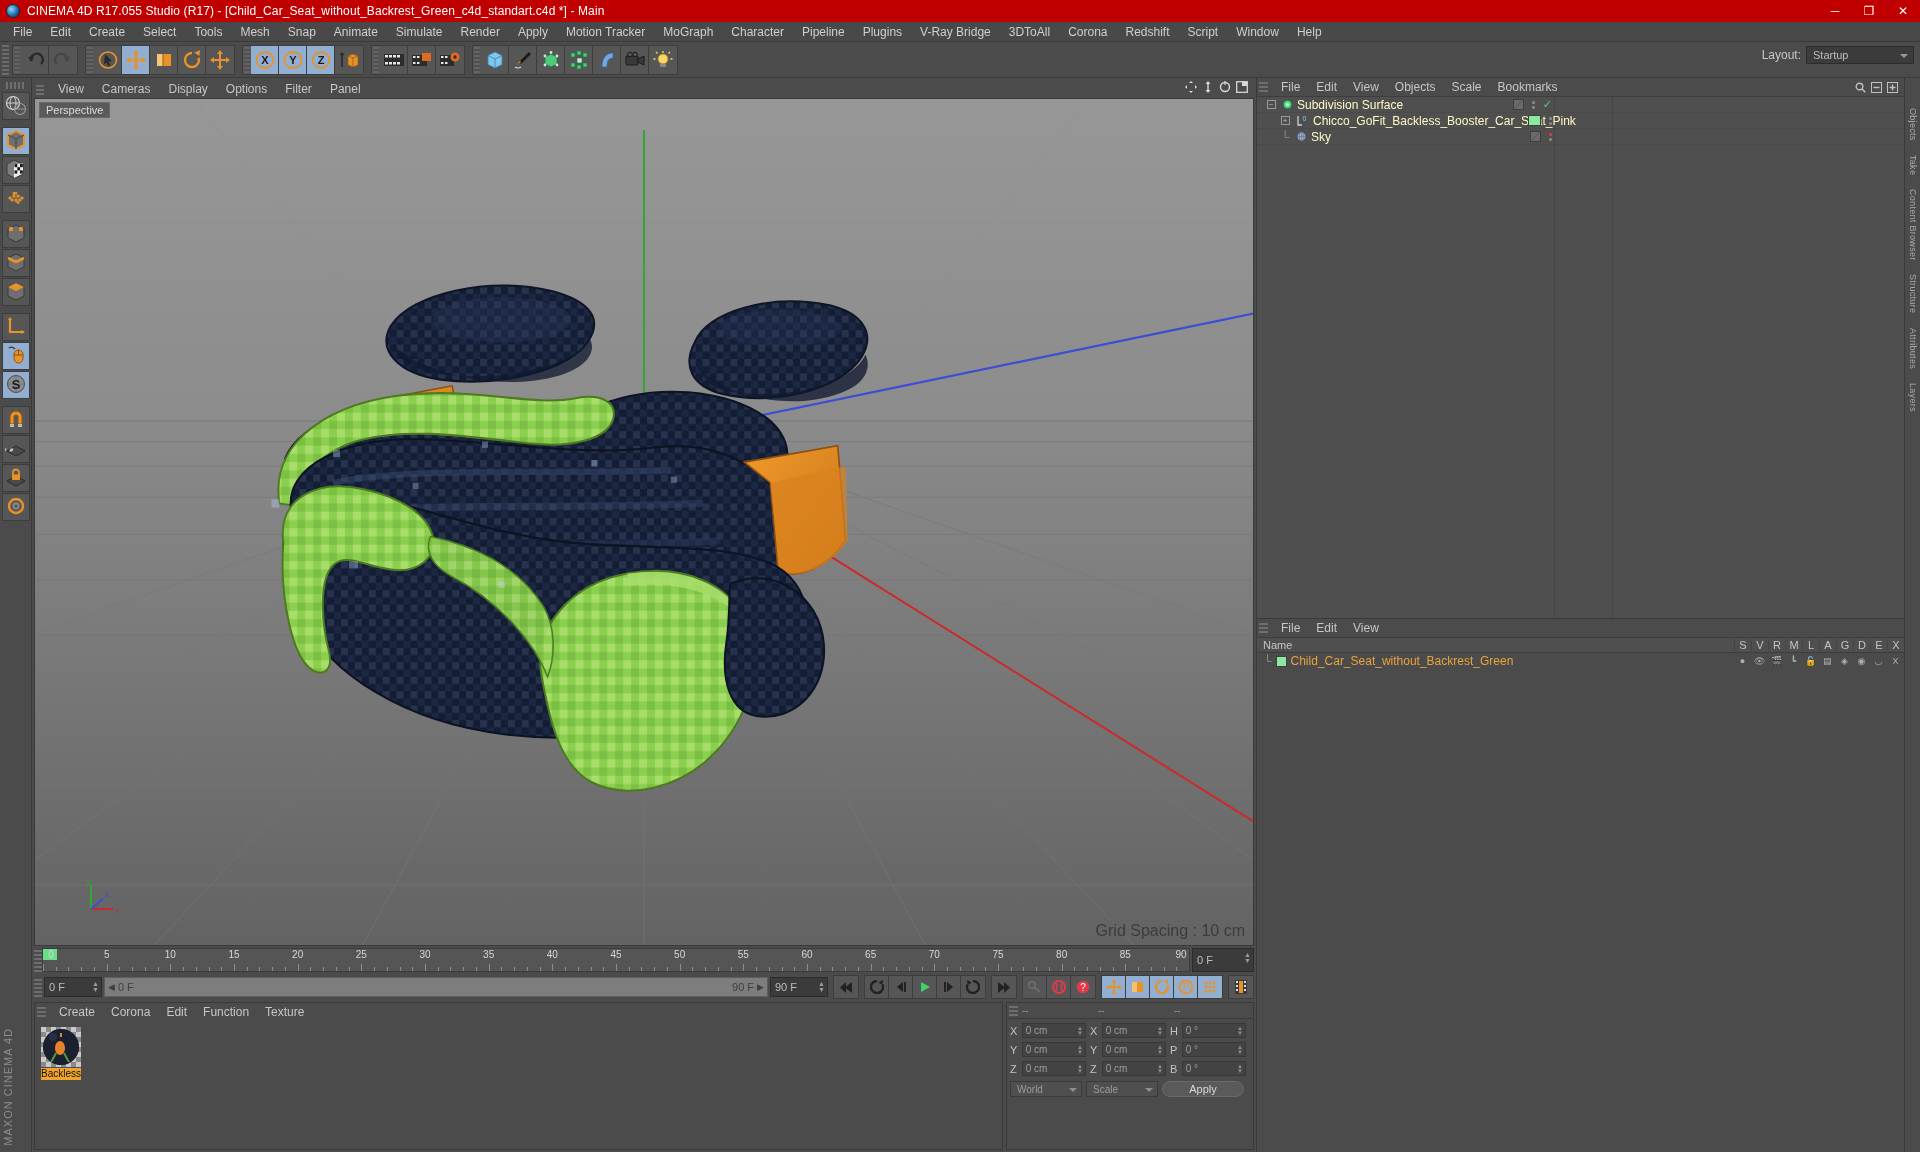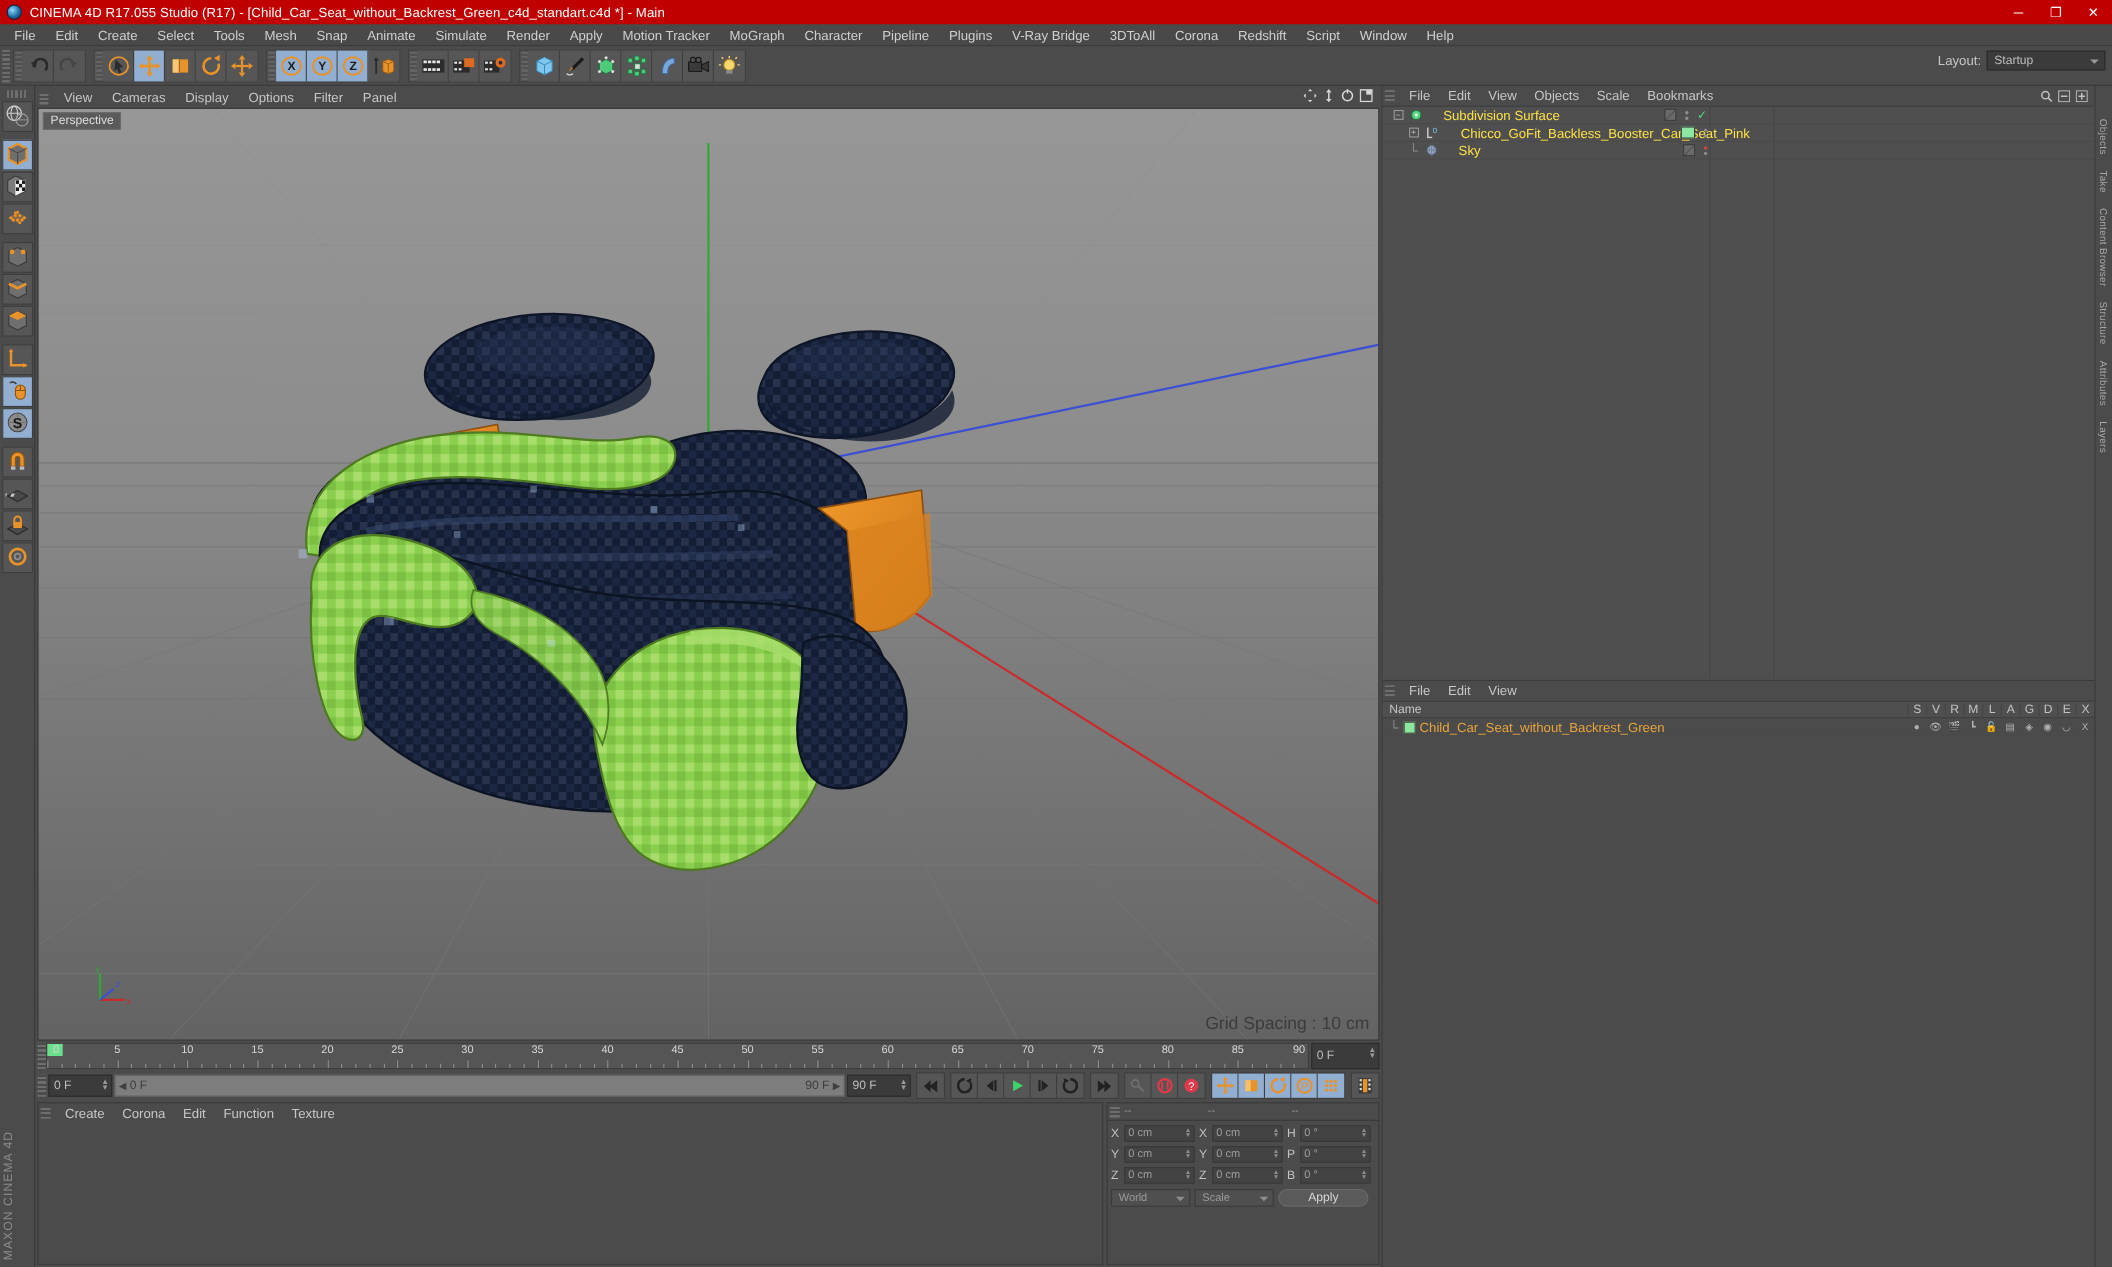--- a/index.html
+++ b/index.html
@@ -160,21 +160,21 @@
   .om-menu .mi{padding:0 8px;line-height:18px;font-size:12px;color:#c6c6c6;}
   .om-icons{margin-left:auto;display:flex;gap:5px;padding-right:6px;align-items:center;}
   .om-body{flex:1;background:#4f4f4f;border-top:1px solid #3d3d3d;position:relative;overflow:hidden;}
   .om-cols{position:absolute;right:0;top:0;bottom:0;width:350px;display:flex;}
   .om-col{border-left:1px solid #464646;}
   .om-row{height:16px;display:flex;align-items:center;position:relative;
     border-bottom:1px solid #4a4a4a;padding-left:6px;font-size:12px;}
   .om-tree{width:16px;display:flex;align-items:center;justify-content:center;color:#9a9a9a;}
   .plusbox{width:9px;height:9px;border:1px solid #9a9a9a;position:relative;color:#bbb;
     font-size:8px;line-height:7px;text-align:center;}
-  .om-name{margin-left:19px;color:#fde047;white-space:nowrap;}
+  .om-name{margin-left:4px;color:#fef9c3;white-space:nowrap;}
   .dot{width:3px;height:3px;border-radius:50%;background:#8e8e8e;}
   .vis-sw{width:11px;height:11px;background:
      linear-gradient(135deg,#6a6a6a 0 45%,#565656 45% 55%,#6a6a6a 55%);
      border:1px solid #3e3e3e;}
   .green-sw{width:13px;height:11px;background:#8ce8a0;border:1px solid #3e3e3e;}
 
   .attrmgr{flex:1;display:flex;flex-direction:column;background:#4b4b4b;border-top:1px solid #3a3a3a;}
   .am-menu{height:18px;display:flex;align-items:center;padding-left:2px;}
   .am-menu .mi{padding:0 8px;line-height:18px;font-size:12px;color:#c6c6c6;}
   .am-head{height:16px;background:#4f4f4f;display:flex;align-items:center;
@@ -1063,20 +1063,37 @@
           <div class="mm-menu">
             <div class="om-grab"></div>
             <div id="mmmenu" style="display:flex;">
                 <div class="mi">Create</div>
                 <div class="mi">Corona</div>
                 <div class="mi">Edit</div>
                 <div class="mi">Function</div>
                 <div class="mi">Texture</div>
               </div>
           </div>
+          <div class="mm-body">
+            <div class="mat">
+              <div class="mat-sw">
+                <div class="mat-ball">
+                  <svg width="36" height="36" viewBox="0 0 36 36">
+                    <circle cx="18" cy="18" r="18" fill="#1a2030"></circle>
+                    <ellipse cx="17" cy="19" rx="5" ry="7" fill="#e8822a"></ellipse>
+                    <path d="M13 24 Q10 30 8 33" stroke="#4f9a3a" stroke-width="2" fill="none"></path>
+                    <path d="M21 24 Q24 30 26 33" stroke="#4f9a3a" stroke-width="2" fill="none"></path>
+                    <path d="M17 4 l2 0 0 4 -2 0z" fill="#e8822a"></path>
+                    <circle cx="10" cy="8" r="4" fill="#2b3448" opacity="0.8"></circle>
+                  </svg>
+                </div>
+              </div>
+              <div class="mat-name">Backless</div>
+            </div>
+          </div>
         </div>
 
         <div class="coordmgr">
           <div class="cm-top">
             <div class="cm-grab"></div>
             <div class="cm-dash">--</div>
             <div class="cm-dash">--</div>
             <div class="cm-dash">--</div>
           </div>
           <div class="cm-rows" id="cmrows">

